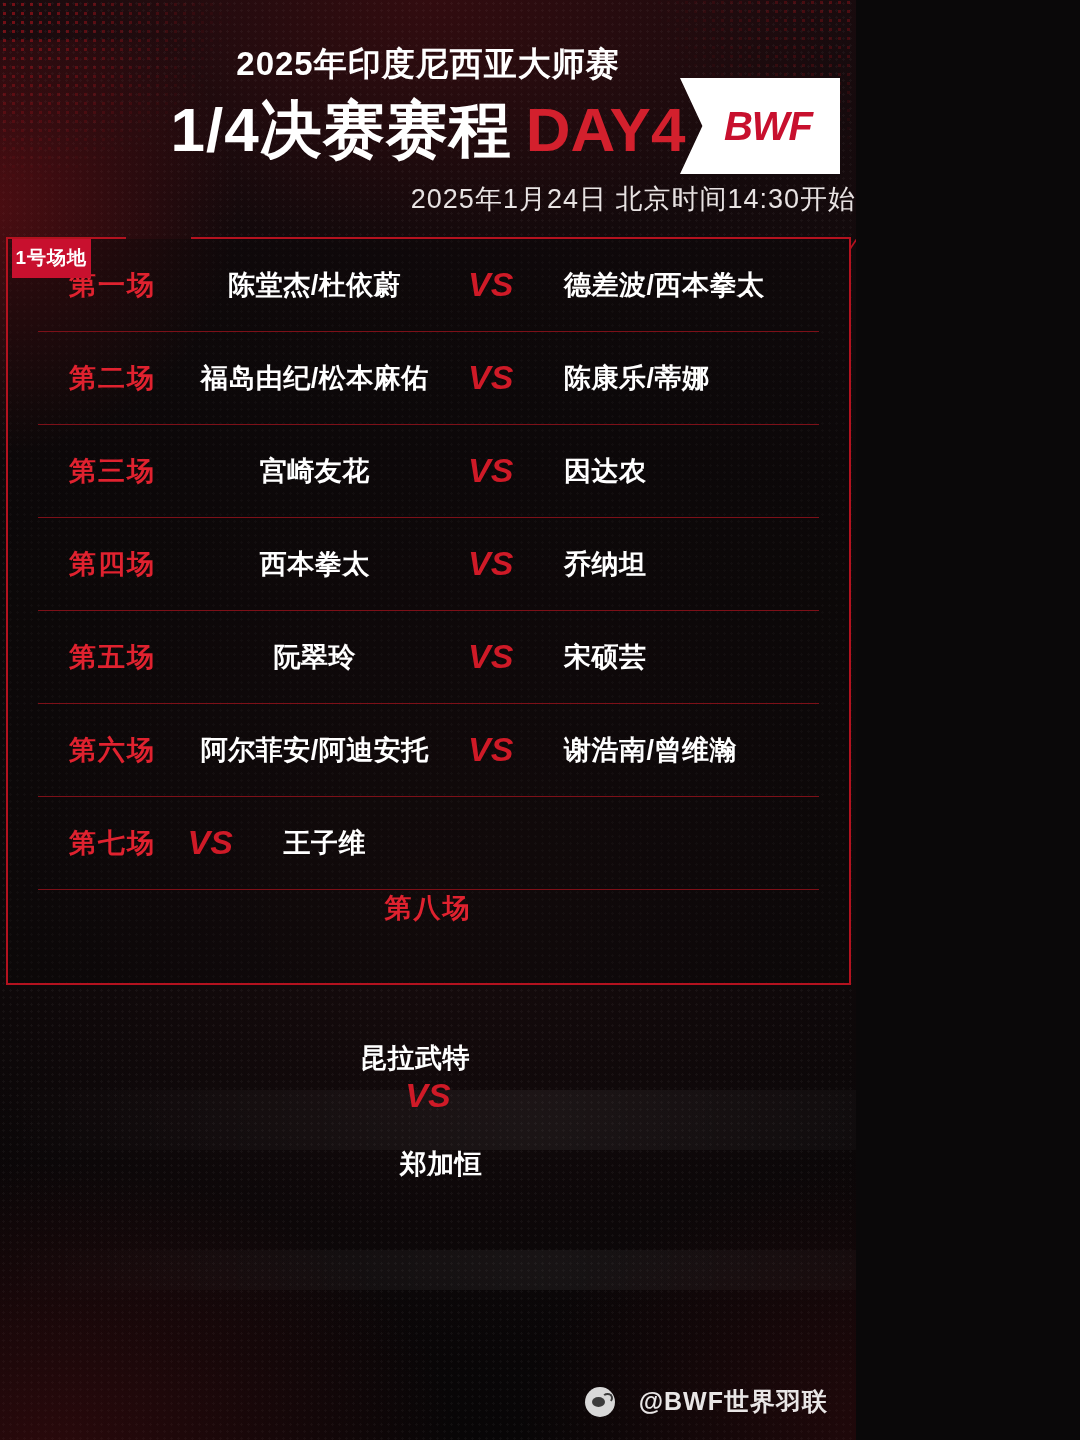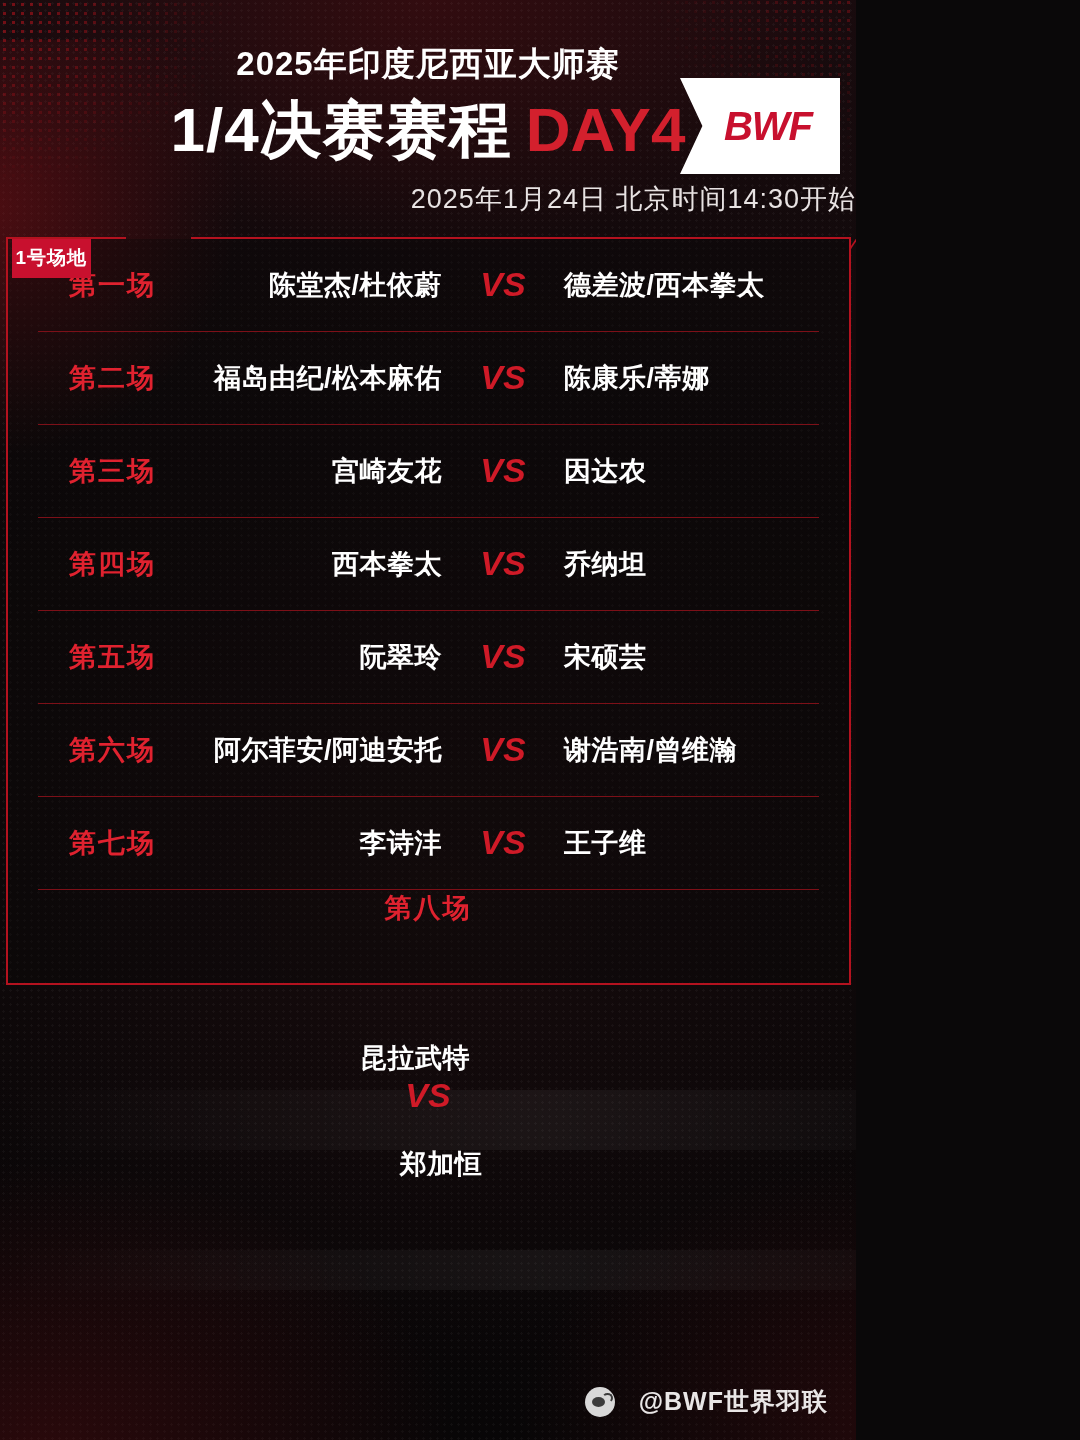--- a/index.html
+++ b/index.html
@@ -204,25 +204,24 @@
     letter-spacing: 2px;
   }
   .side {
     flex: 1 1 0;
     font-size: 27px;
     color: #ffffff;
     font-weight: bold;
     letter-spacing: 0.5px;
     white-space: nowrap;
   }
-  .side.left { text-align: right; padding-right: 26px; }
+  .side.left { text-align: center; padding-right: 26px; }
   .side.right { text-align: left; padding-left: 26px; }
   .vs {
     flex: 0 0 70px;
-    text-align: center;
     color: #cf1a27;
     font-size: 34px;
     font-weight: bold;
     font-style: italic;
     letter-spacing: 0px;
   }
 
   
   .footer {
     position: absolute;
@@ -332,21 +331,20 @@
 
       <div class="match-row">
         <div class="match-no">第六场</div>
         <div class="side left">阿尔菲安/阿迪安托</div>
         <div class="vs">VS</div>
         <div class="side right">谢浩南/曾维瀚</div>
       </div>
 
       <div class="match-row">
         <div class="match-no">第七场</div>
-        <div class="side left">李诗沣</div>
         <div class="vs">VS</div>
         <div class="side right">王子维</div>
       </div>
 
       <div class="match-row">
         <div class="match-no">第八场</div>
         <div class="side left">昆拉武特</div>
         <div class="vs">VS</div>
         <div class="side right">郑加恒</div>
       </div>

